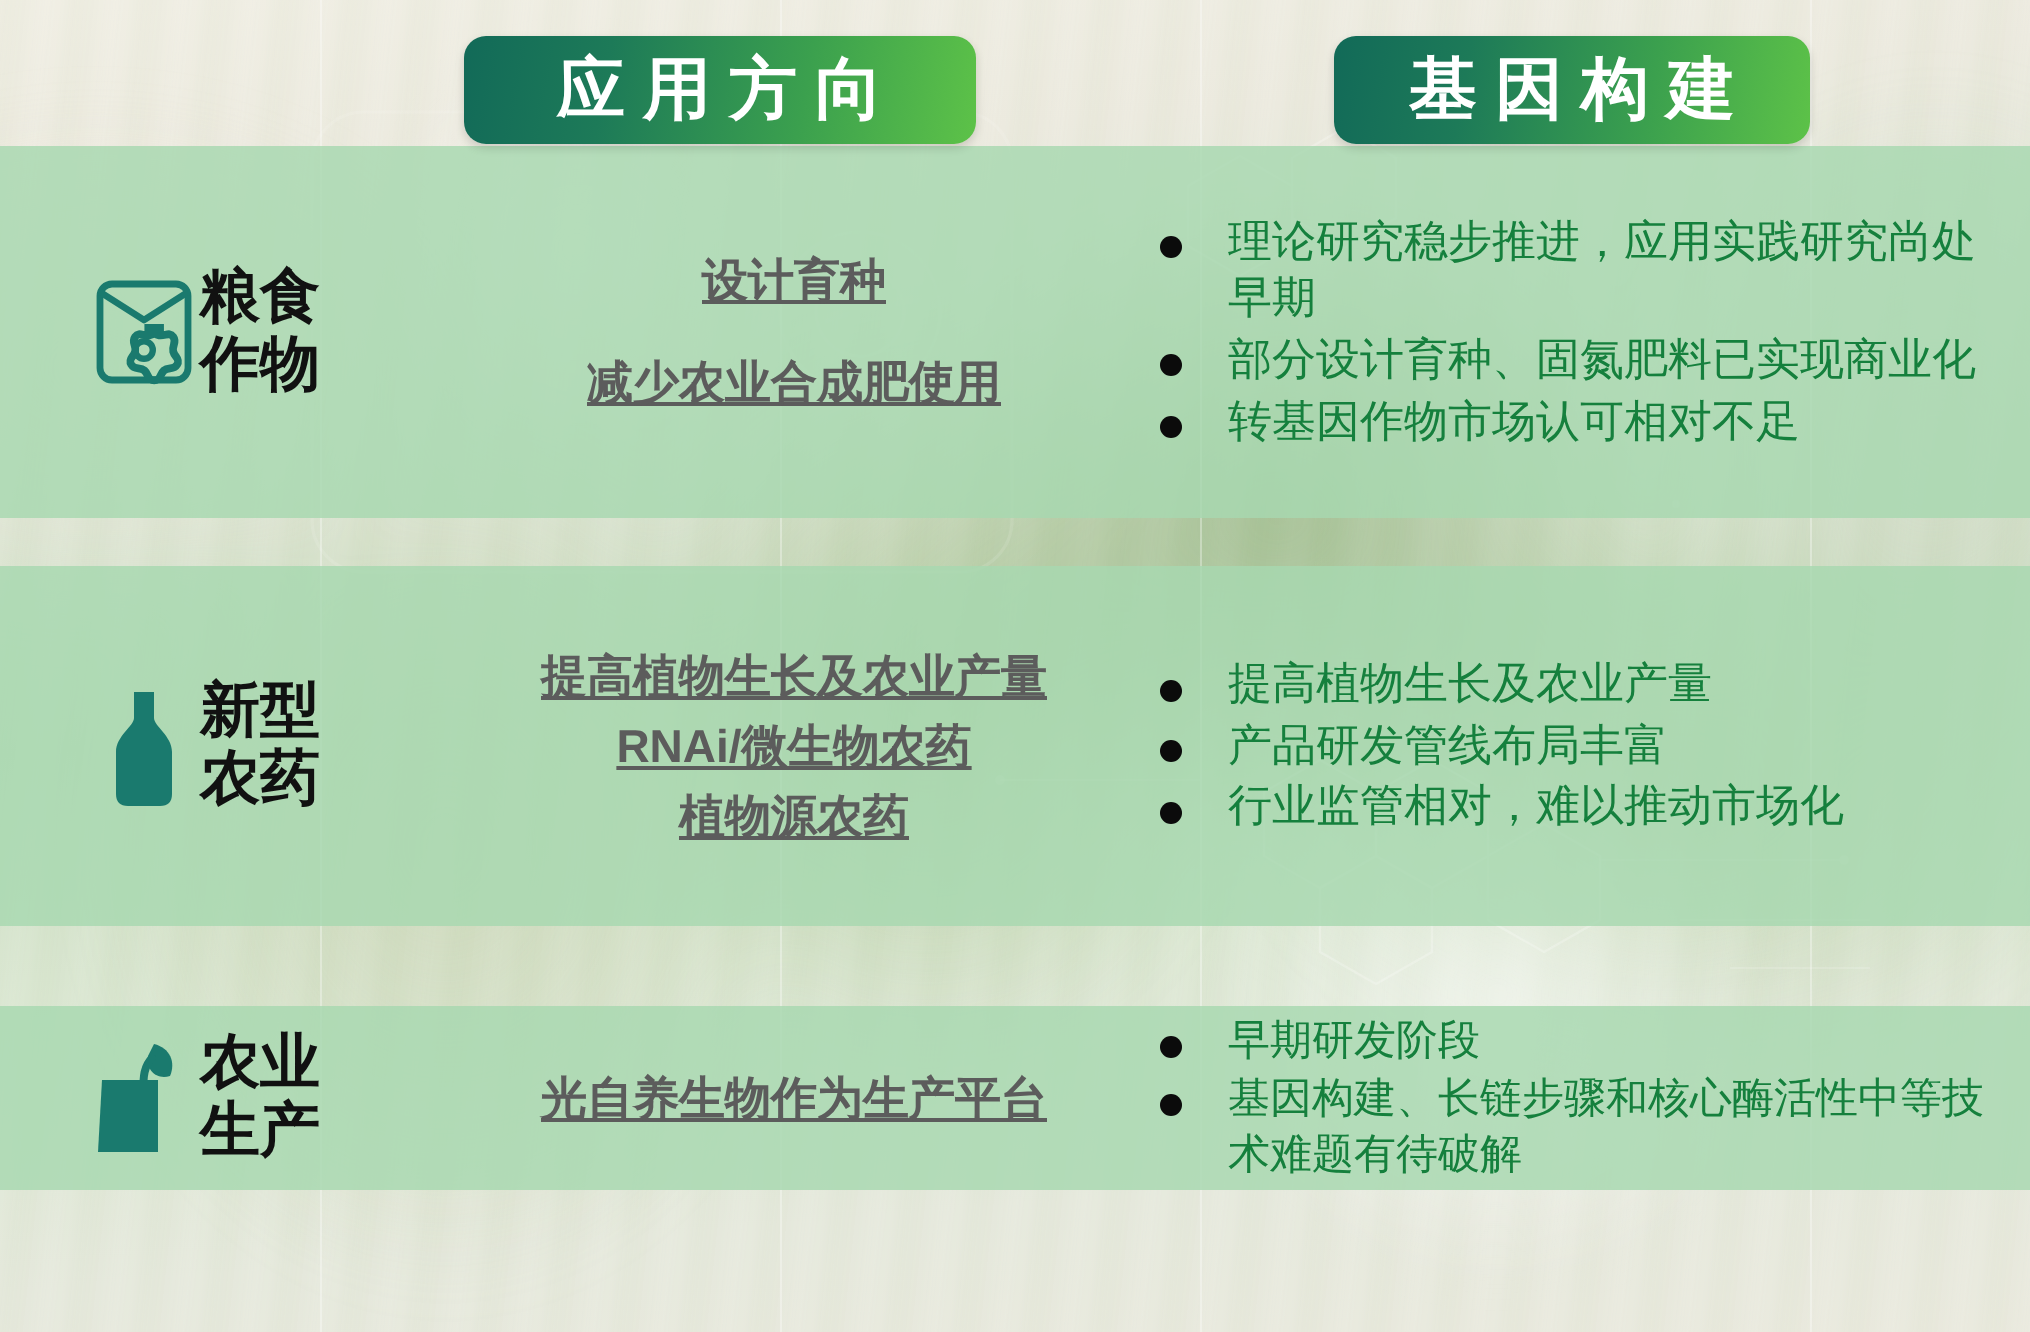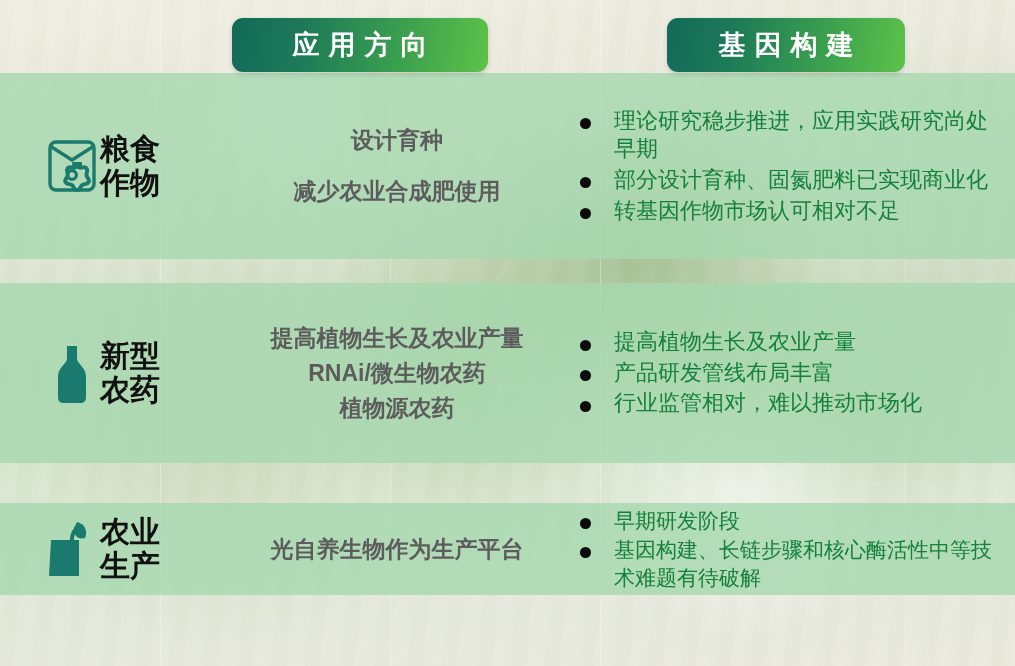--- a/index.html
+++ b/index.html
@@ -44,21 +44,21 @@
   }
   
   #bg .hex { opacity:.30; }
   #bg .hex svg { position:absolute; left:0; top:0; }
 
   
   .badge {
     position:absolute; z-index:6;
     height:54px; border-radius:11px;
     display:flex; align-items:center; justify-content:center;
-    color:#fff; font-weight:700; font-size:27px; letter-spacing:9px;
+    color:#fff; font-weight:700; font-size:34px; letter-spacing:9px;
     text-indent:9px;
     box-shadow:0 2px 5px rgba(0,0,0,.14);
   }
   #badge-app  { left:232px; top:18px; width:256px;
                 background:linear-gradient(100deg,#126a58 0%,#1d7a58 28%,#3ba04e 66%,#5dc248 100%); }
   #badge-stage{ left:667px; top:18px; width:238px;
                 background:linear-gradient(100deg,#126a58 0%,#1d7a58 28%,#3ba04e 66%,#5dc248 100%); }
 
   
   .row {
@@ -79,21 +79,21 @@
   .cat .nm {
     font-size:30px; font-weight:700; color:#111; line-height:1.12;
     white-space:pre-line;
   }
 
   .mid {
     width:330px; flex:0 0 330px;
     color:#5c5c5c; font-weight:700; font-size:23px;
     line-height:1.0; text-align:center;
   }
-  .mid p { margin:0; }
+  .mid p { margin:0;text-decoration:underline; }
   #row-1 .mid p + p { margin-top:28px; }
   #row-2 .mid p + p { margin-top:12px; }
 
   .right { flex:1; padding-right:10px; padding-left:8px; }
   .right ul { list-style:none; }
   .right li {
     position:relative; padding-left:44px;
     color:#15803d; font-weight:400; font-size:22px; line-height:1.30;
   }
   .right li + li { margin-top:2px; }

